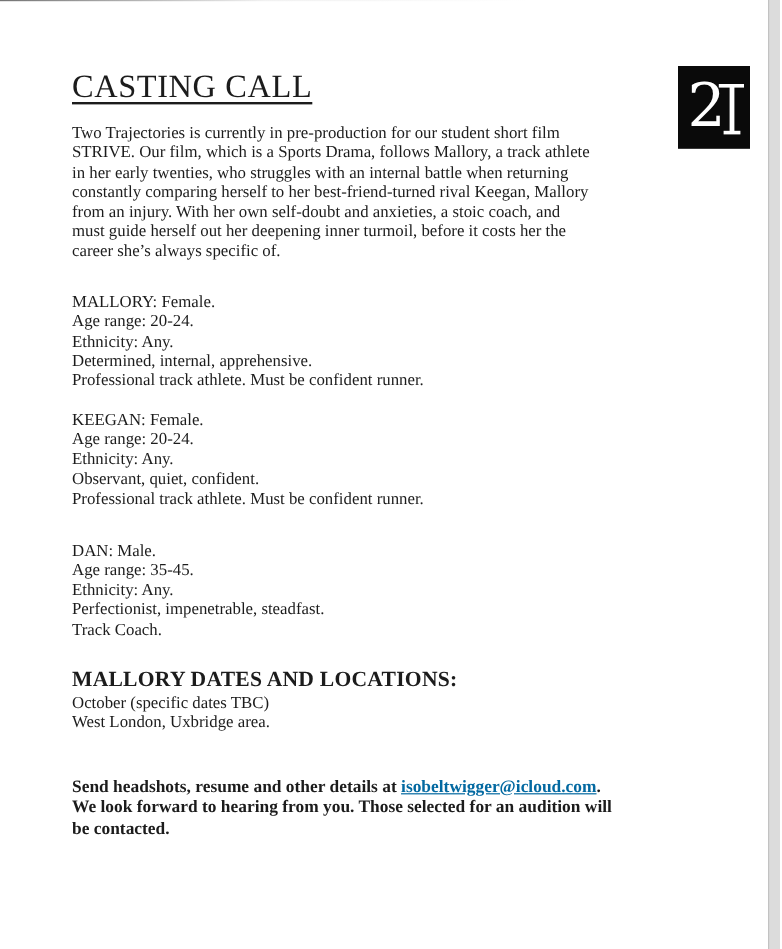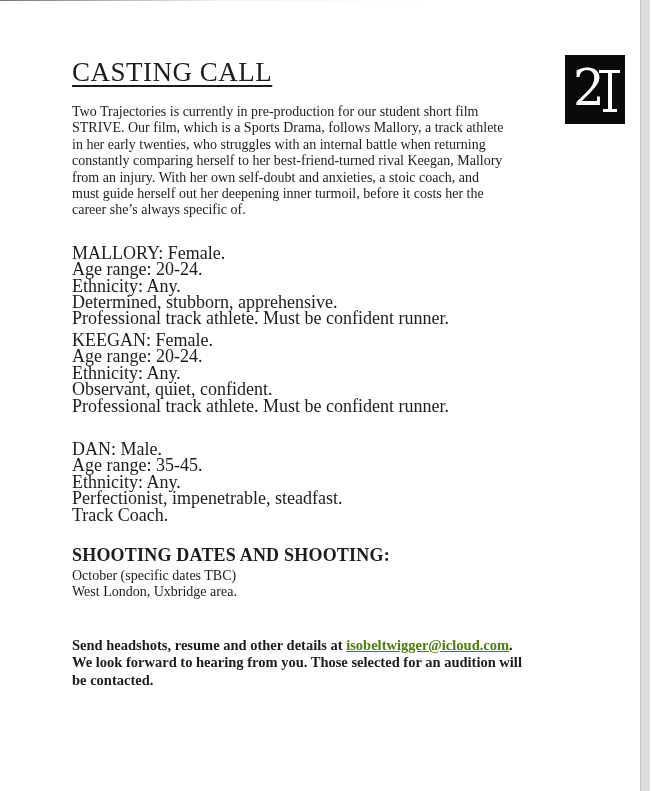--- a/index.html
+++ b/index.html
@@ -35,58 +35,58 @@
   }
   .logo .two {
     position: absolute; left: 8px; top: 8px;
     color: #ffffff; font-size: 50px; line-height: 1;
     font-family: "DejaVu Serif", serif;
   }
   .logo .t-cross { position: absolute; left: 34px; top: 15px; width: 21px; height: 3px; background: #ffffff; }
   .logo .t-stem  { position: absolute; left: 43px; top: 15px; width: 4px;  height: 41px; background: #ffffff; }
   .logo .t-foot  { position: absolute; left: 38px; top: 54px; width: 14px; height: 3px; background: #ffffff; }
 
-  .content { position: absolute; left: 72px; top: 57px; width: 510px; }
+  .content { position: absolute; left: 60px; top: 57px; width: 510px; }
 
   .doc-title {
     font-size: 27px; line-height: 30px;
     margin: 0 0 17px 0;
     font-weight: 400;
     letter-spacing: .5px;
     text-decoration: underline;
     text-underline-offset: 4px;
     text-decoration-thickness: 1.5px;
     white-space: nowrap;
   }
 
   .body-text { font-size: 14px; line-height: 16.4px; }
   .body-text div { white-space: nowrap; }
 
-  .char-block { font-size: 18px; line-height: 16.4px; }
+  .char-block { font-size: 14px; line-height: 16.4px; }
   .char-block div { white-space: nowrap; }
   .block-1 { margin-top: 26px; }
-  .block-2 { margin-top: 5px; }
+  .block-2 { margin-top: 16px; }
   .block-3 { margin-top: 27px; }
 
   .shoot-heading {
     margin: 21px 0 2px 0;
     font-size: 18px; line-height: 22px;
     font-weight: 700;
     letter-spacing: .2px;
     white-space: nowrap;
   }
 
   .footer {
     margin-top: 36px;
     font-size: 14.5px; line-height: 17.4px;
     font-weight: 700;
   }
   .footer div { white-space: nowrap; }
   .email-link {
-    color: #4d7c0f;
+    color: #0369a1;
     text-decoration: underline;
     cursor: pointer;
     margin-top: 38px;
   }
 </style>
 </head>
 <body>
 
 <div class="page">
 
@@ -111,41 +111,41 @@
         <div>constantly comparing herself to her best-friend-turned rival Keegan, Mallory</div>
         <div>from an injury. With her own self-doubt and anxieties, a stoic coach, and</div>
         <div>must guide herself out her deepening inner turmoil, before it costs her the</div>
         <div>career she’s always specific of.</div>
       </div>
 
     <div class="char-block block-1">
         <div>MALLORY: Female.</div>
         <div>Age range: 20-24.</div>
         <div>Ethnicity: Any.</div>
-        <div>Determined, stubborn, apprehensive.</div>
+        <div>Determined, internal, apprehensive.</div>
         <div>Professional track athlete. Must be confident runner.</div>
       </div>
 
     <div class="char-block block-2">
         <div>KEEGAN: Female.</div>
         <div>Age range: 20-24.</div>
         <div>Ethnicity: Any.</div>
         <div>Observant, quiet, confident.</div>
         <div>Professional track athlete. Must be confident runner.</div>
       </div>
 
     <div class="char-block block-3">
         <div>DAN: Male.</div>
         <div>Age range: 35-45.</div>
         <div>Ethnicity: Any.</div>
         <div>Perfectionist, impenetrable, steadfast.</div>
         <div>Track Coach.</div>
       </div>
 
-    <h2 class="shoot-heading">SHOOTING DATES AND SHOOTING:</h2>
+    <h2 class="shoot-heading">MALLORY DATES AND LOCATIONS:</h2>
 
     <div class="body-text">
         <div>October (specific dates TBC)</div>
         <div>West London, Uxbridge area.</div>
       </div>
 
     <div class="footer">
       <div><span>Send headshots, resume and other details at </span><a class="email-link">isobeltwigger@icloud.com</a><span>.</span></div>
       <div>
           <div>We look forward to hearing from you. Those selected for an audition will</div>

